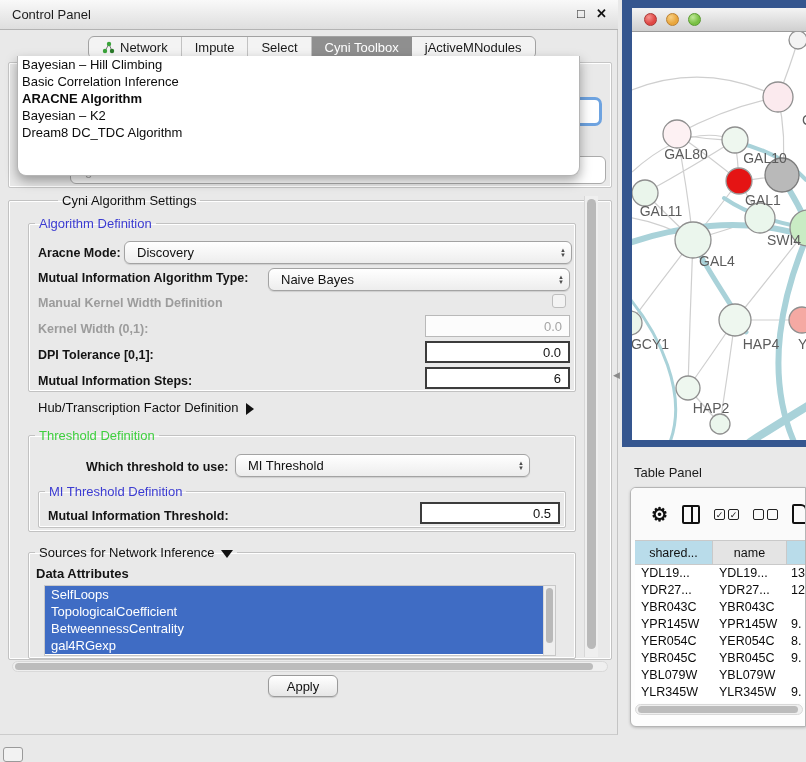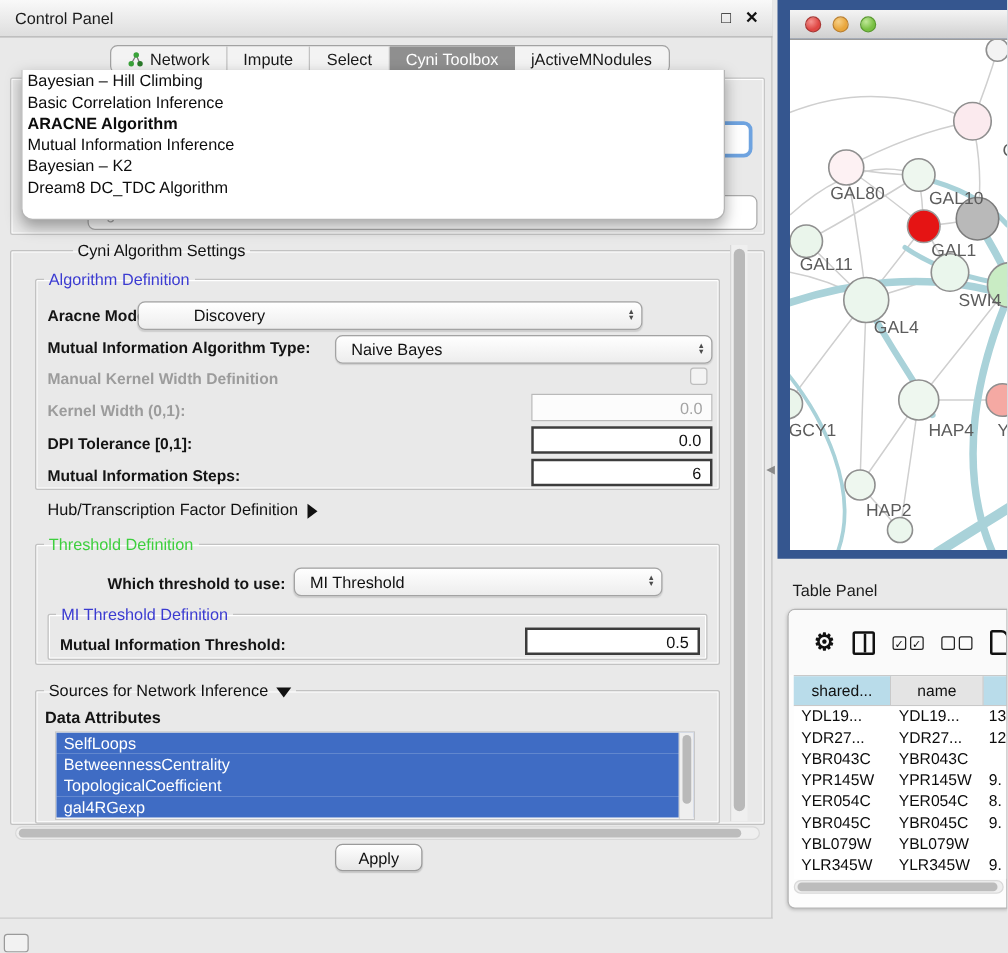--- a/index.html
+++ b/index.html
@@ -125,35 +125,34 @@
   <div class="abs" id="bg-groupbox"></div>
   <div class="abs" id="bg-combo-focus"></div>
   <div class="abs" id="bg-combo-net">
     <span>gal-filtered sif default node</span>
   </div>
 
   <div class="abs" id="algo-popup">
     <div class="algo-item">Bayesian – Hill Climbing</div>
     <div class="algo-item">Basic Correlation Inference</div>
     <div class="algo-item bold">ARACNE Algorithm</div>
-    <div class="algo-item">Mutual Information Inference</div>
     <div class="algo-item">Bayesian – K2</div>
     <div class="algo-item">Dream8 DC_TDC Algorithm</div>
   </div>
 
   <fieldset class="abs" id="settings-group">
     <legend>Cyni Algorithm Settings</legend>
   </fieldset>
 
   <fieldset class="abs" style="left:28px; top:216px; width:548px; height:176px;">
     <legend class="blue">Algorithm Definition</legend>
   </fieldset>
 
   <div class="formlabel abs" style="left:38px; top:246px;">Aracne Mode:</div>
-  <div class="combo" style="left:110px; top:241px; width:404px;padding-left:32px;">
+  <div class="combo" style="left:124px; top:241px; width:448px;">
     <span class="val">Discovery</span>
     <span class="stepper">
         <span>▲</span>
         <span>▼</span>
       </span>
   </div>
 
   <div class="formlabel abs" style="left:38px; top:271px;">Mutual Information Algorithm Type:</div>
   <div class="combo" style="left:268px; top:268px; width:302px;">
     <span class="val">Naive Bayes</span>
@@ -206,22 +205,22 @@
     <span>0.5</span>
   </div>
 
   <fieldset class="abs" style="left:28px; top:545px; width:548px; height:114px;">
     <legend><span>Sources for Network Inference</span><span class="tri-down"></span></legend>
   </fieldset>
   <div class="formlabel abs" style="left:36px; top:566px; font-size:13px;">Data Attributes</div>
 
   <div class="abs" id="attr-list">
     <div class="attr-item">SelfLoops</div>
+    <div class="attr-item">TopologicalCoefficient</div>
     <div class="attr-item">BetweennessCentrality</div>
-    <div class="attr-item">TopologicalCoefficient</div>
     <div class="attr-item">gal4RGexp</div>
   </div>
   <div class="scroll-v" style="left:543px; top:586px; width:12px; height:69px;">
       <div class="thumb" style="top:2px; height:55px;"></div>
     </div>
 
   <div class="scroll-v" style="left:584px; top:196px; width:14px; height:461px;">
       <div class="thumb" style="top:3px; height:450px;"></div>
     </div>
   <div class="scroll-h" style="left:12px; top:661px; width:596px; height:11px;">

